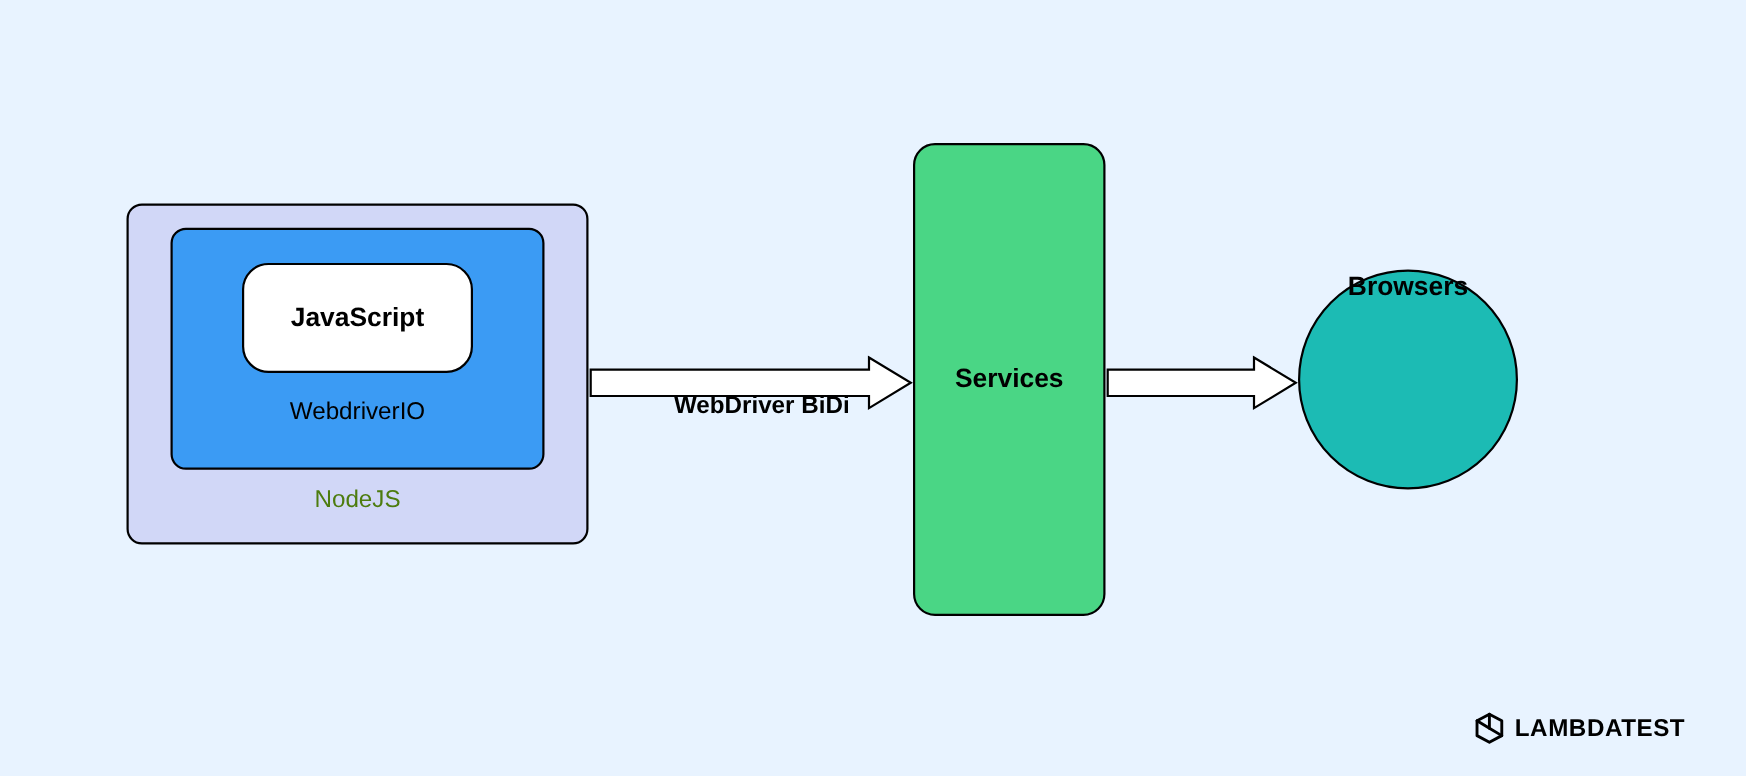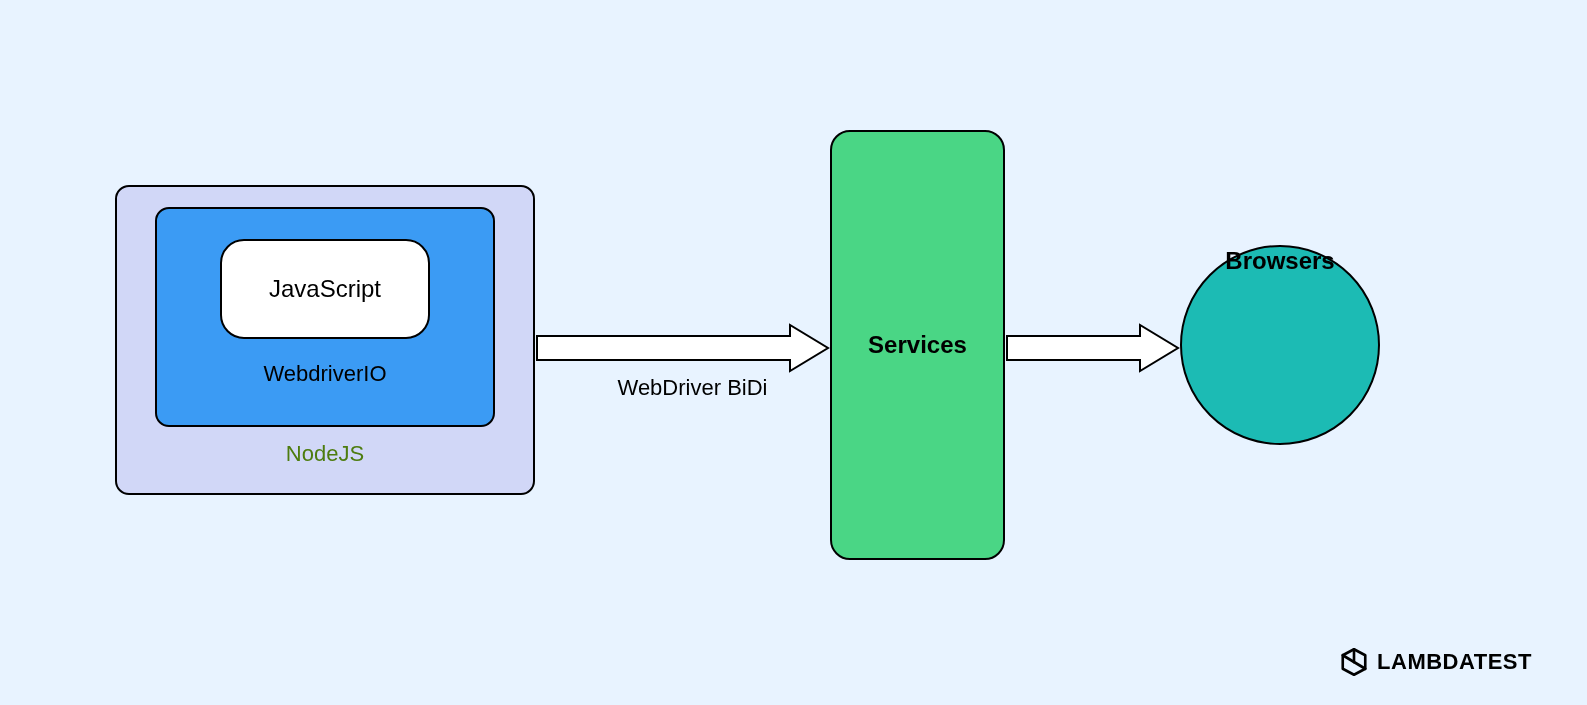--- a/index.html
+++ b/index.html
@@ -46,21 +46,21 @@
   .javascript-box {
     width: 210px;
     height: 100px;
     background: #fff;
     border: 2px solid #000;
     border-radius: 24px;
     display: flex;
     align-items: center;
     justify-content: center;
     font-size: 24px;
-    font-weight: 400;
+    font-weight: 700;
     color: #000;
     text-align: right;
   }
 
   .webdriverio-label {
     margin-top: 22px;
     color: #000000;
     font-size: 22px;
     font-weight: 500;
   }
@@ -73,23 +73,22 @@
   }
 
   
   .protocol-label {
     position: absolute;
     left: 555px;
     top: 355px;
     width: 275px;
     text-align: center;
     font-size: 22px;
-    font-weight: 400;
+    font-weight: 700;
     color: #000;
-    margin-top: 20px;
   }
 
   
   .services-box {
     position: absolute;
     left: 830px;
     top: 130px;
     width: 175px;
     height: 430px;
     background: #4ad685;

